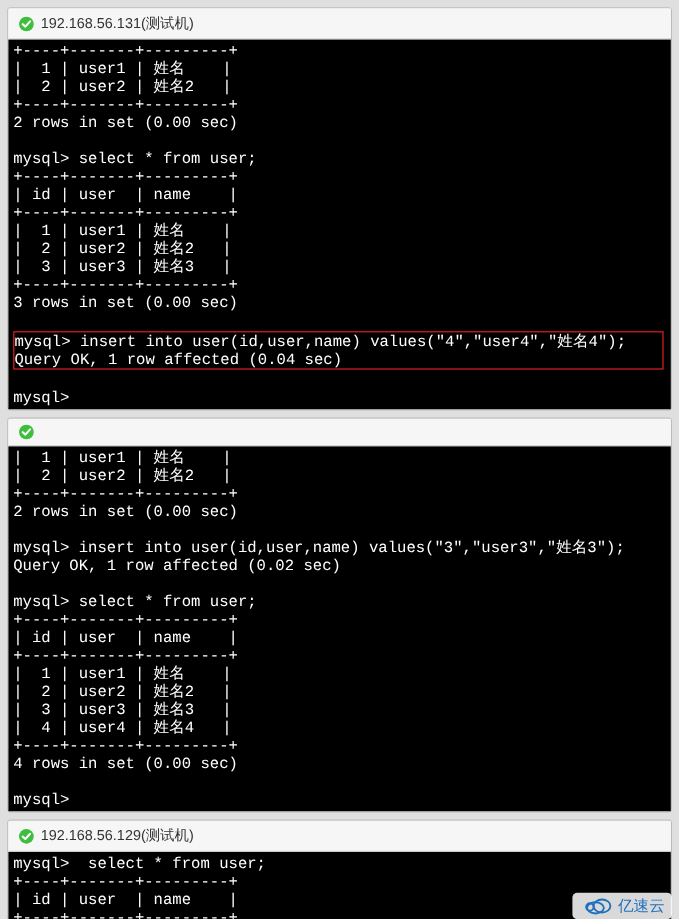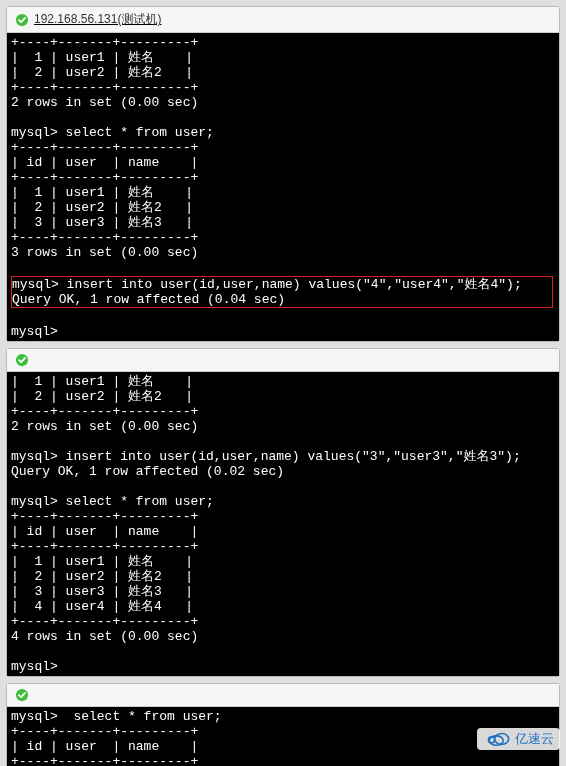--- a/index.html
+++ b/index.html
@@ -18,21 +18,20 @@
       margin: 6px 6px 0 6px;
       border-radius: 3px;
     }
     .panel-header {
       padding: 4px 8px;
       display: flex;
       align-items: center;
       gap: 5px;
       background: #F6F6F6;
       border-bottom: 1px solid #CCCCCC;
-      text-decoration: underline;
     }
     .check-icon {
       width: 14px;
       height: 14px;
       flex-shrink: 0;
     }
     .host-label {
       color: #333;
       font-size: 12px;
     }
@@ -49,21 +48,21 @@
     .hl-box {
       border: 1px solid #E02020;
       margin: 1px 0;
       padding: 0 0;
       display: inline-block;
       width: calc(100% - 2px);
     }
     .watermark {
       position: absolute;
       right: 6px;
-      bottom: 16px;
+      bottom: 0;
       display: flex;
       align-items: center;
       gap: 4px;
       background: rgba(255,255,255,0.85);
       padding: 2px 6px;
       border-radius: 4px;
       text-align: center;
     }
     .wm-logo {
       width: 28px;
@@ -98,20 +97,21 @@
   </div>
   <div class="terminal" id="term-1"><div>|  1 | user1 | 姓名    |</div><div>|  2 | user2 | 姓名2   |</div><div>+----+-------+---------+</div><div>2 rows in set (0.00 sec)</div><div>&nbsp;</div><div>mysql&gt; insert into user(id,user,name) values("3","user3","姓名3");</div><div>Query OK, 1 row affected (0.02 sec)</div><div>&nbsp;</div><div>mysql&gt; select * from user;</div><div>+----+-------+---------+</div><div>| id | user  | name    |</div><div>+----+-------+---------+</div><div>|  1 | user1 | 姓名    |</div><div>|  2 | user2 | 姓名2   |</div><div>|  3 | user3 | 姓名3   |</div><div>|  4 | user4 | 姓名4   |</div><div>+----+-------+---------+</div><div>4 rows in set (0.00 sec)</div><div>&nbsp;</div><div>mysql&gt;</div></div>
 </div>
 
 <div class="panel">
   <div class="panel-header">
     <svg class="check-icon" viewBox="0 0 16 16">
       <circle cx="8" cy="8" r="7" fill="#3DBE3D"></circle>
       <path d="M4.5 8.2 L7 10.5 L11.5 5.5" stroke="#fff" stroke-width="2" fill="none" stroke-linecap="round" stroke-linejoin="round"></path>
     </svg>
+    <span class="host-label">192.168.56.129(测试机)</span>
   </div>
   <div class="terminal" id="term-2"><div>mysql&gt;  select * from user;</div><div>+----+-------+---------+</div><div>| id | user  | name    |</div><div>+----+-------+---------+</div></div>
 </div>
 
 <div class="watermark">
   <svg class="wm-logo" viewBox="0 0 36 22">
     <g fill="none" stroke="#1E70BF" stroke-width="2">
       <ellipse cx="17" cy="13" rx="9" ry="6"></ellipse>
       <ellipse cx="24" cy="11" rx="9" ry="7"></ellipse>
       <circle cx="11" cy="12" r="4"></circle>

